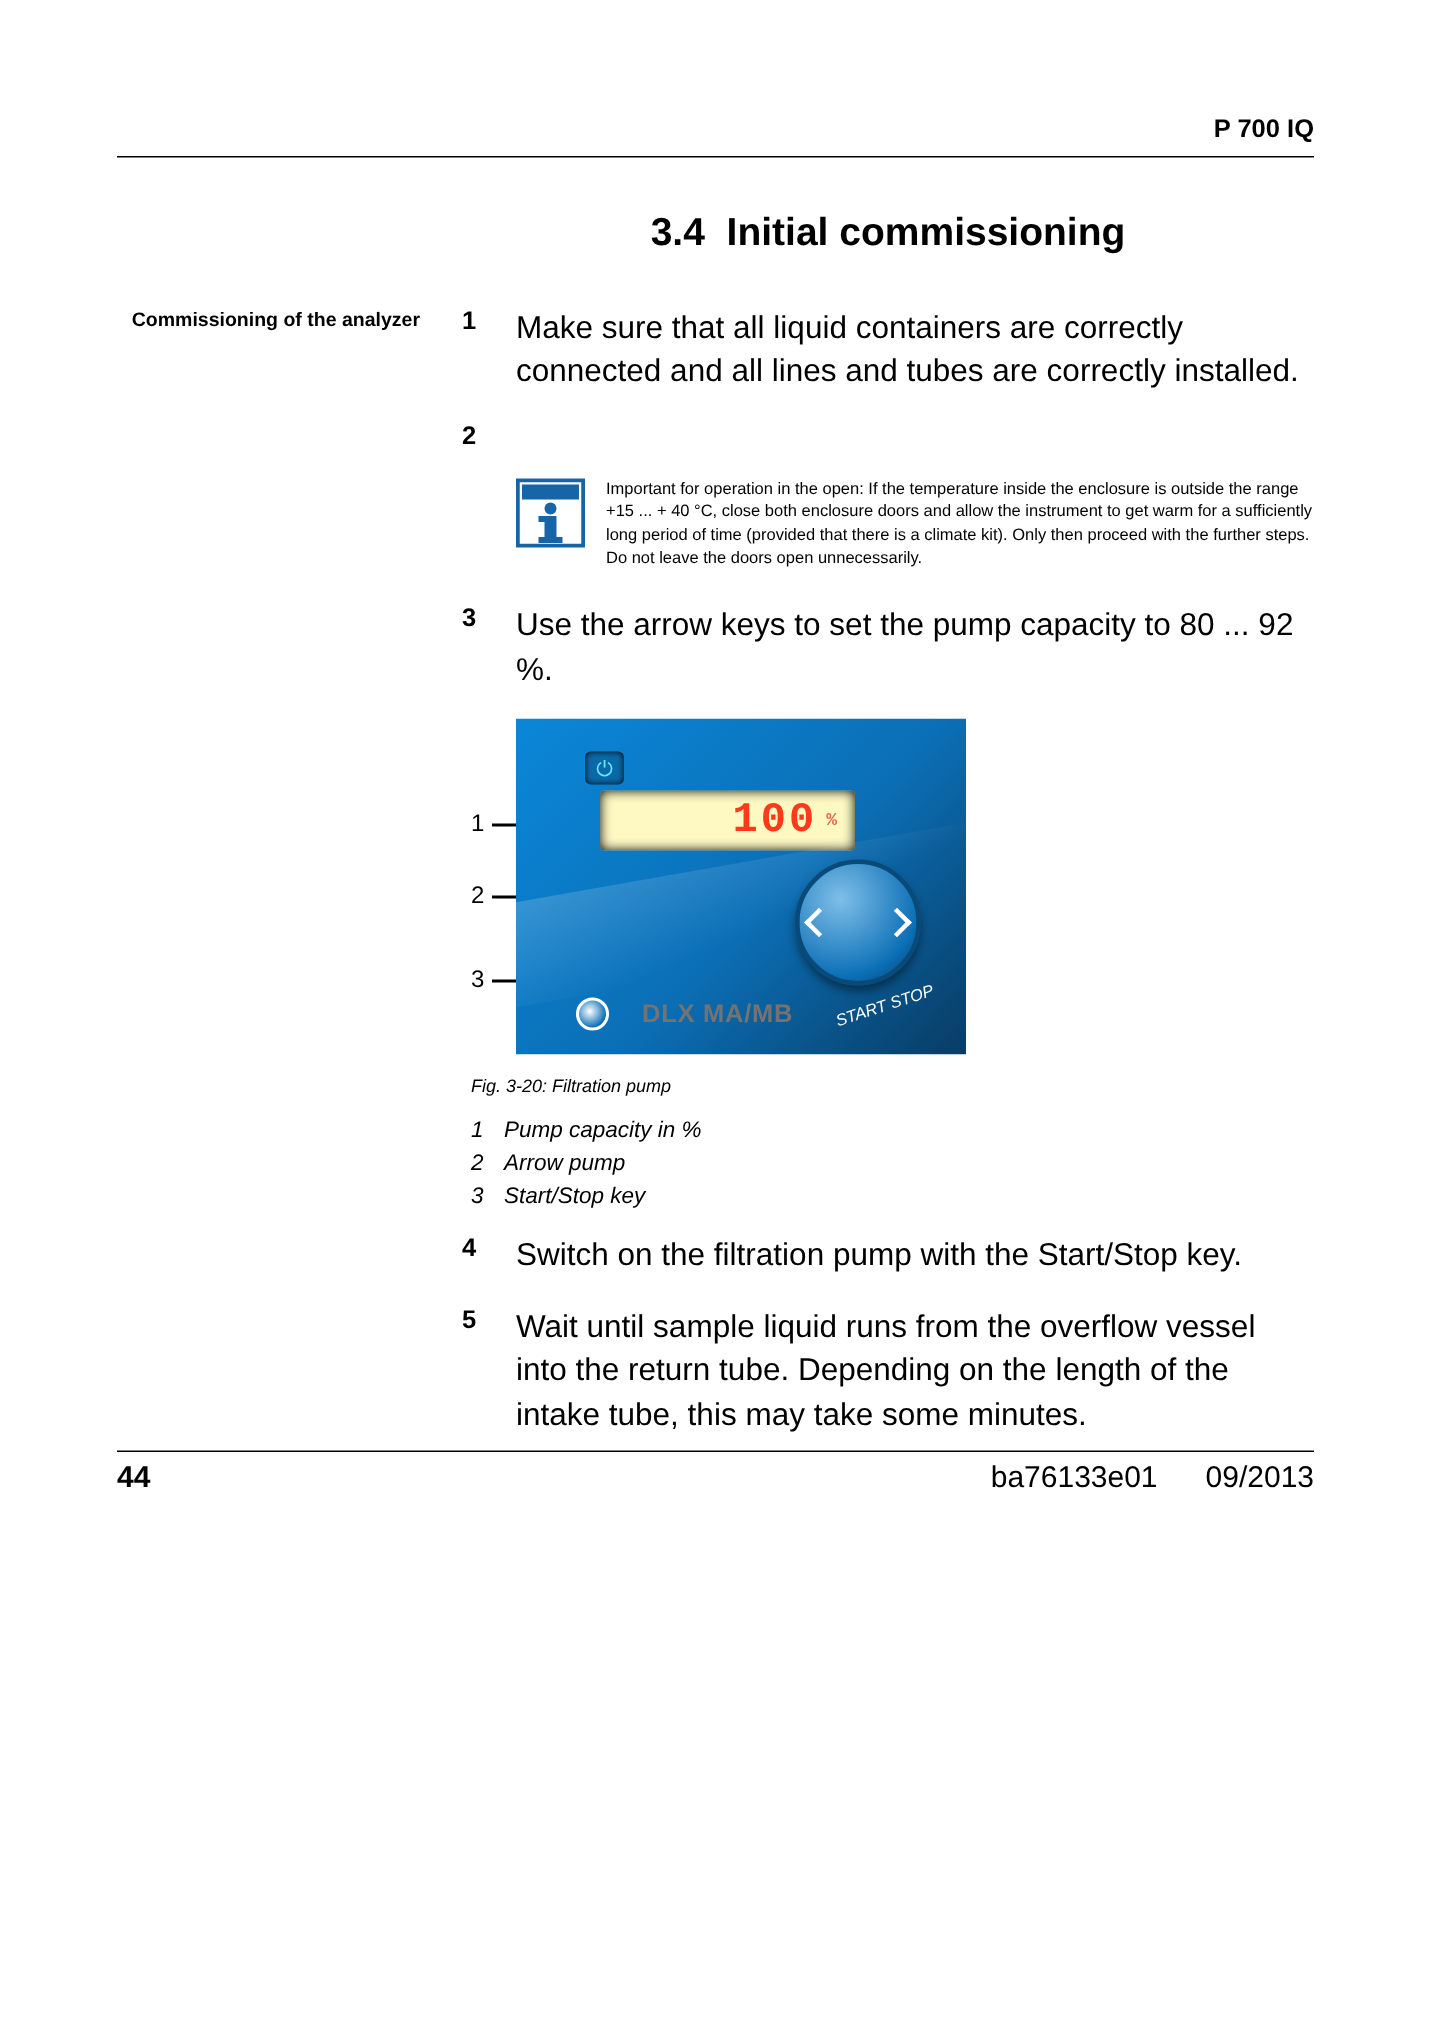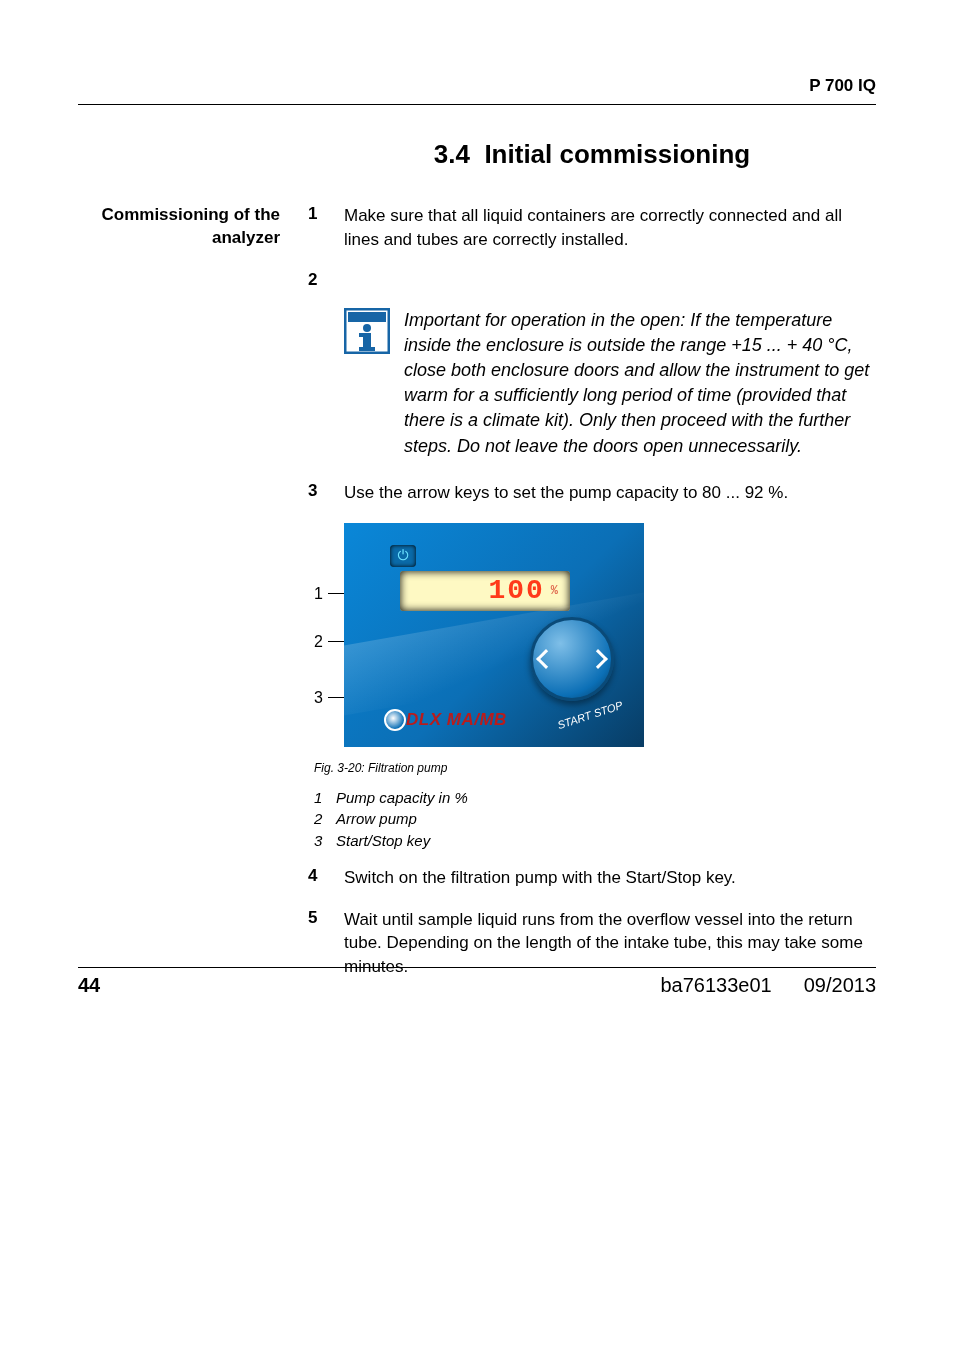--- a/index.html
+++ b/index.html
@@ -2,43 +2,43 @@
 <html><head>
 <meta charset="utf-8">
 <style>
   * { box-sizing: border-box; margin: 0; padding: 0; }
   html, body { width: 954px; height: 1351px; background: #fff; font-family: Arial, Helvetica, sans-serif; color: #000; }
   .page { position: relative; width: 954px; height: 1051px; padding: 76px 78px 0 78px; }
   .doc-header { text-align: right; font-weight: bold; font-size: 17px; margin-bottom: 8px; }
   .hr { border: none; border-top: 1.5px solid #000; margin: 0 0 34px 0; }
   .section-title { font-weight: bold; font-size: 26px; margin-left: 230px; margin-bottom: 34px; text-align: center; }
   .row { display: flex; align-items: flex-start; margin-bottom: 18px; }
-  .sidecol { width: 230px; flex: 0 0 230px; text-align: right; padding-right: 28px; font-weight: bold; font-size: 17px; line-height: 1.35; }
+  .sidecol { width: 230px; flex: 0 0 230px; text-align: right; padding-right: 28px; font-weight: bold; font-size: 13px; line-height: 1.35; }
   .numcol { width: 36px; flex: 0 0 36px; font-weight: bold; font-size: 17px; }
-  .bodycol { flex: 1; font-size: 17px; line-height: 1.4; }
+  .bodycol { flex: 1; font-size: 21px; line-height: 1.4; }
   .note-row { display: flex; align-items: flex-start; margin-left: 266px; margin-bottom: 22px; margin-top: 2px; }
   .note-icon { width: 46px; height: 46px; flex: 0 0 46px; margin-right: 14px; }
   .note-icon svg { display: block; }
-  .note-text { flex: 1; font-size: 18px; line-height: 1.4; font-style: italic; }
+  .note-text { flex: 1; font-size: 11px; line-height: 1.4; }
   .figure-wrap { margin-left: 236px; margin-top: 6px; margin-bottom: 14px; }
   .figure { display: flex; align-items: stretch; }
   .callouts { width: 30px; flex: 0 0 30px; position: relative; }
   .callouts .co { position: absolute; left: 0; font-size: 16px; }
   .photo { width: 300px; height: 224px; position: relative; overflow: hidden; }
   .photo .bg { position: absolute; inset: 0; background: linear-gradient(135deg, #0a87d8 0%, #0b6fb6 55%, #083c64 100%); }
   .photo .readout { position: absolute; left: 56px; top: 48px; width: 170px; height: 40px; background: #fef9c3; border-radius: 3px; box-shadow: inset 0 0 8px #000; display:flex; align-items:center; justify-content:flex-end; color:#ff3a1a; font-family:'Courier New',monospace; font-weight:bold; font-size:28px; padding-right:10px; letter-spacing:2px; }
   .photo .readout .pct { font-size:12px; margin-left:6px; color:#e06a50; }
   .photo .power { position:absolute; left:46px; top:22px; width:26px; height:22px; border-radius:4px; background:#0a6aa8; box-shadow:0 0 4px #000 inset; display:flex; align-items:center; justify-content:center; color:#6de3ff; font-size:14px; }
   .photo .slope { position:absolute; left:0; top:96px; width:300px; height:70px; background:linear-gradient(165deg, rgba(255,255,255,0.18), rgba(255,255,255,0) 60%); transform:skewY(-10deg); }
   .photo .knob { position:absolute; right:30px; bottom:46px; width:84px; height:84px; border-radius:50%; background:radial-gradient(circle at 35% 30%, #7fbfe8, #0b6fb6 70%, #05365a); border:3px solid #0a4a78; box-shadow:0 4px 6px rgba(0,0,0,0.4); }
   .photo .knob .arrow { position:absolute; top:50%; width:14px; height:14px; border-top:3px solid #fff; border-right:3px solid #fff; transform-origin:center; }
   .photo .knob .arrow.left { left:6px; transform:translateY(-50%) rotate(-135deg); }
   .photo .knob .arrow.right { right:6px; transform:translateY(-50%) rotate(45deg); }
   .photo .startstop { position:absolute; right:20px; bottom:26px; color:#fff; font-size:11px; transform:rotate(-18deg); font-style:italic; }
-  .photo .label { position:absolute; left:40px; bottom:16px; color:#b91c1c; font-weight:bold; font-size:17px; font-style:italic; letter-spacing:0.5px; display:flex; align-items:center; gap:0; }
+  .photo .label { position:absolute; left:40px; bottom:16px; color:#737373; font-weight:bold; font-size:17px; letter-spacing:0.5px; display:flex; align-items:center; gap:22px; }
   .photo .label .swirl { width:22px; height:22px; border-radius:50%; background:radial-gradient(circle at 40% 40%, #fff, #0b6fb6 70%); border:2px solid #fff; }
   .fig-caption { font-style: italic; font-size: 12px; margin-top: 14px; margin-bottom: 12px; }
   .legend { font-style: italic; font-size: 15px; line-height: 1.45; }
   .legend .li { display:flex; gap:8px; }
   .legend .ln { width:14px; flex:0 0 14px; }
   .footer { position:absolute; left:78px; right:78px; bottom:54px; }
   .footer-hr { border:none; border-top:1.5px solid #000; margin-bottom:6px; }
   .footer-row { display:flex; justify-content:space-between; font-size:20px; }
   .footer-row .pn { font-weight:bold; }
   .footer-row .rt { display:flex; gap:32px; }

